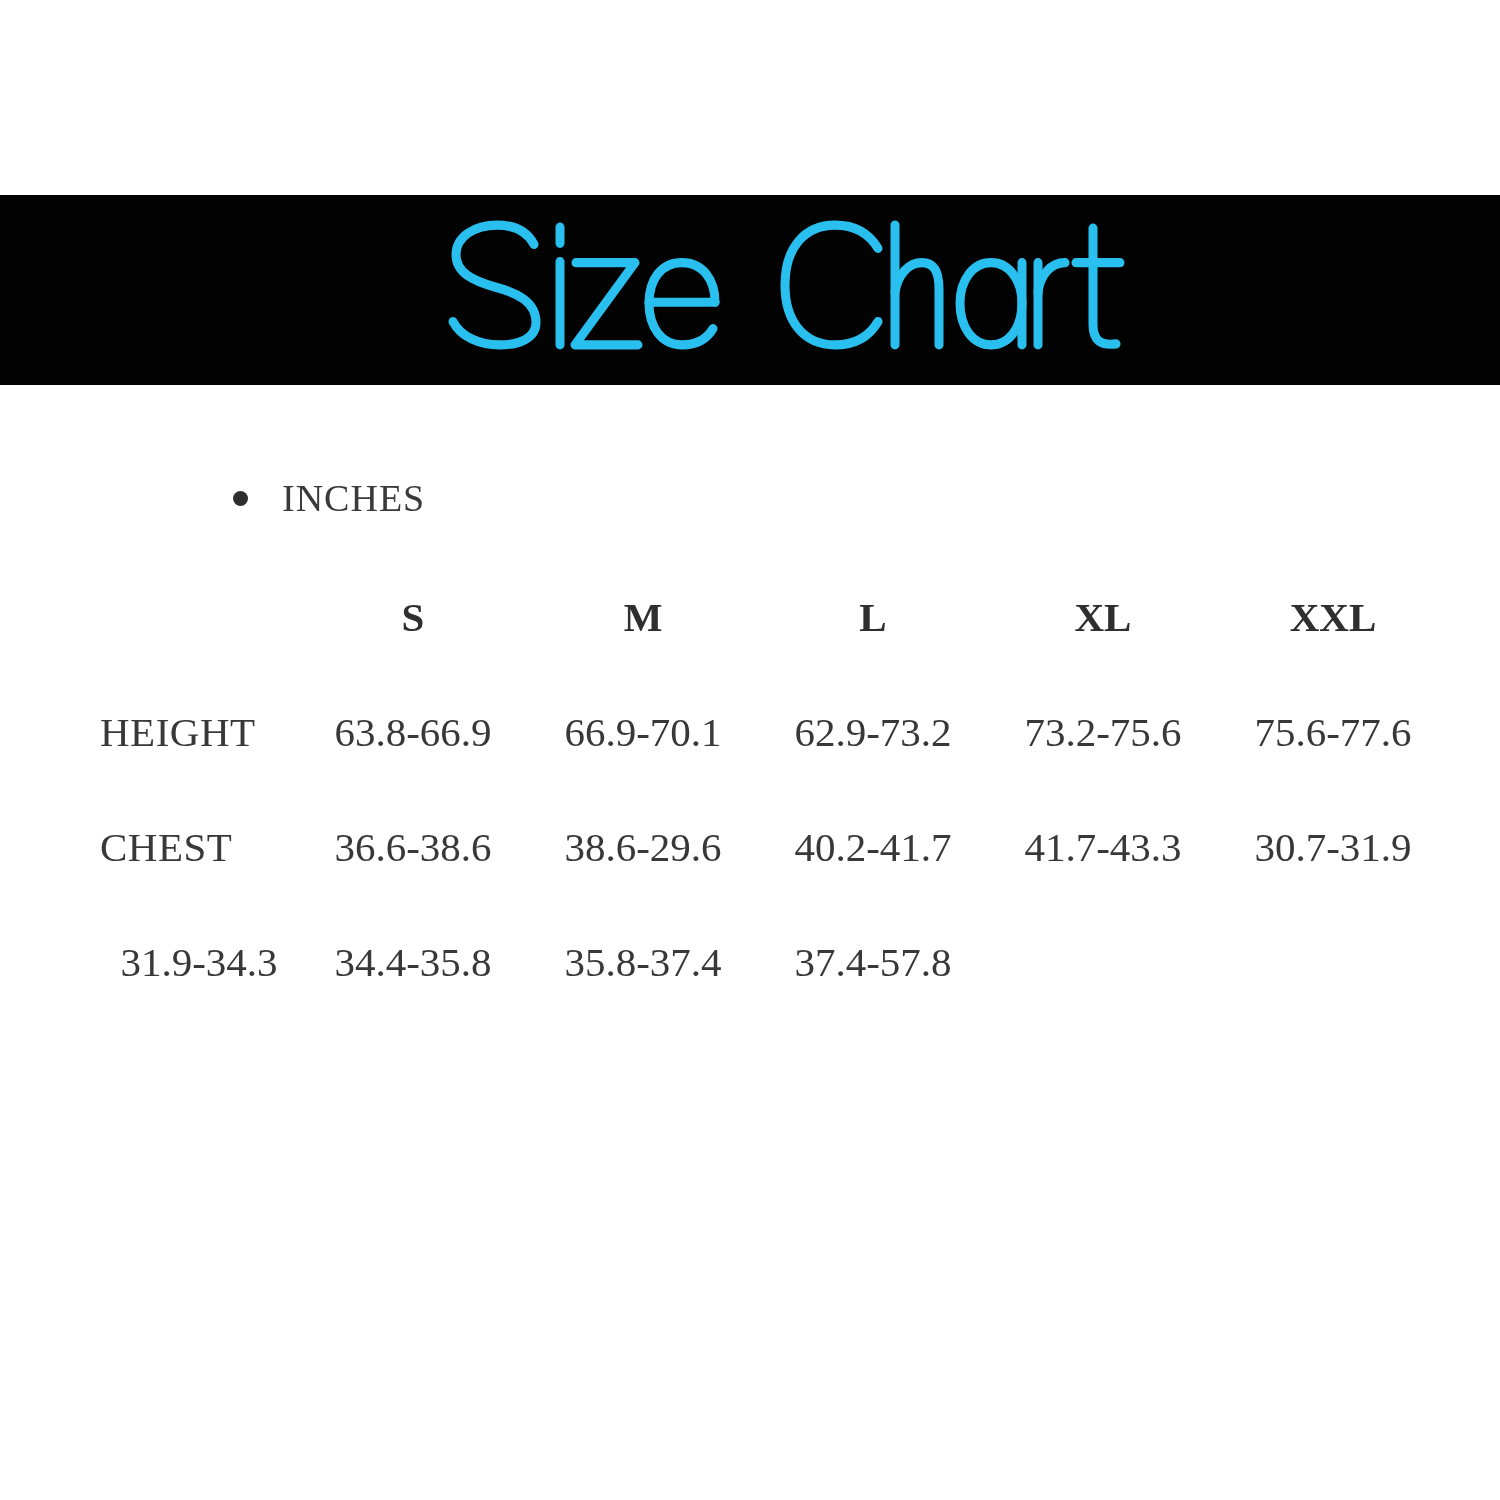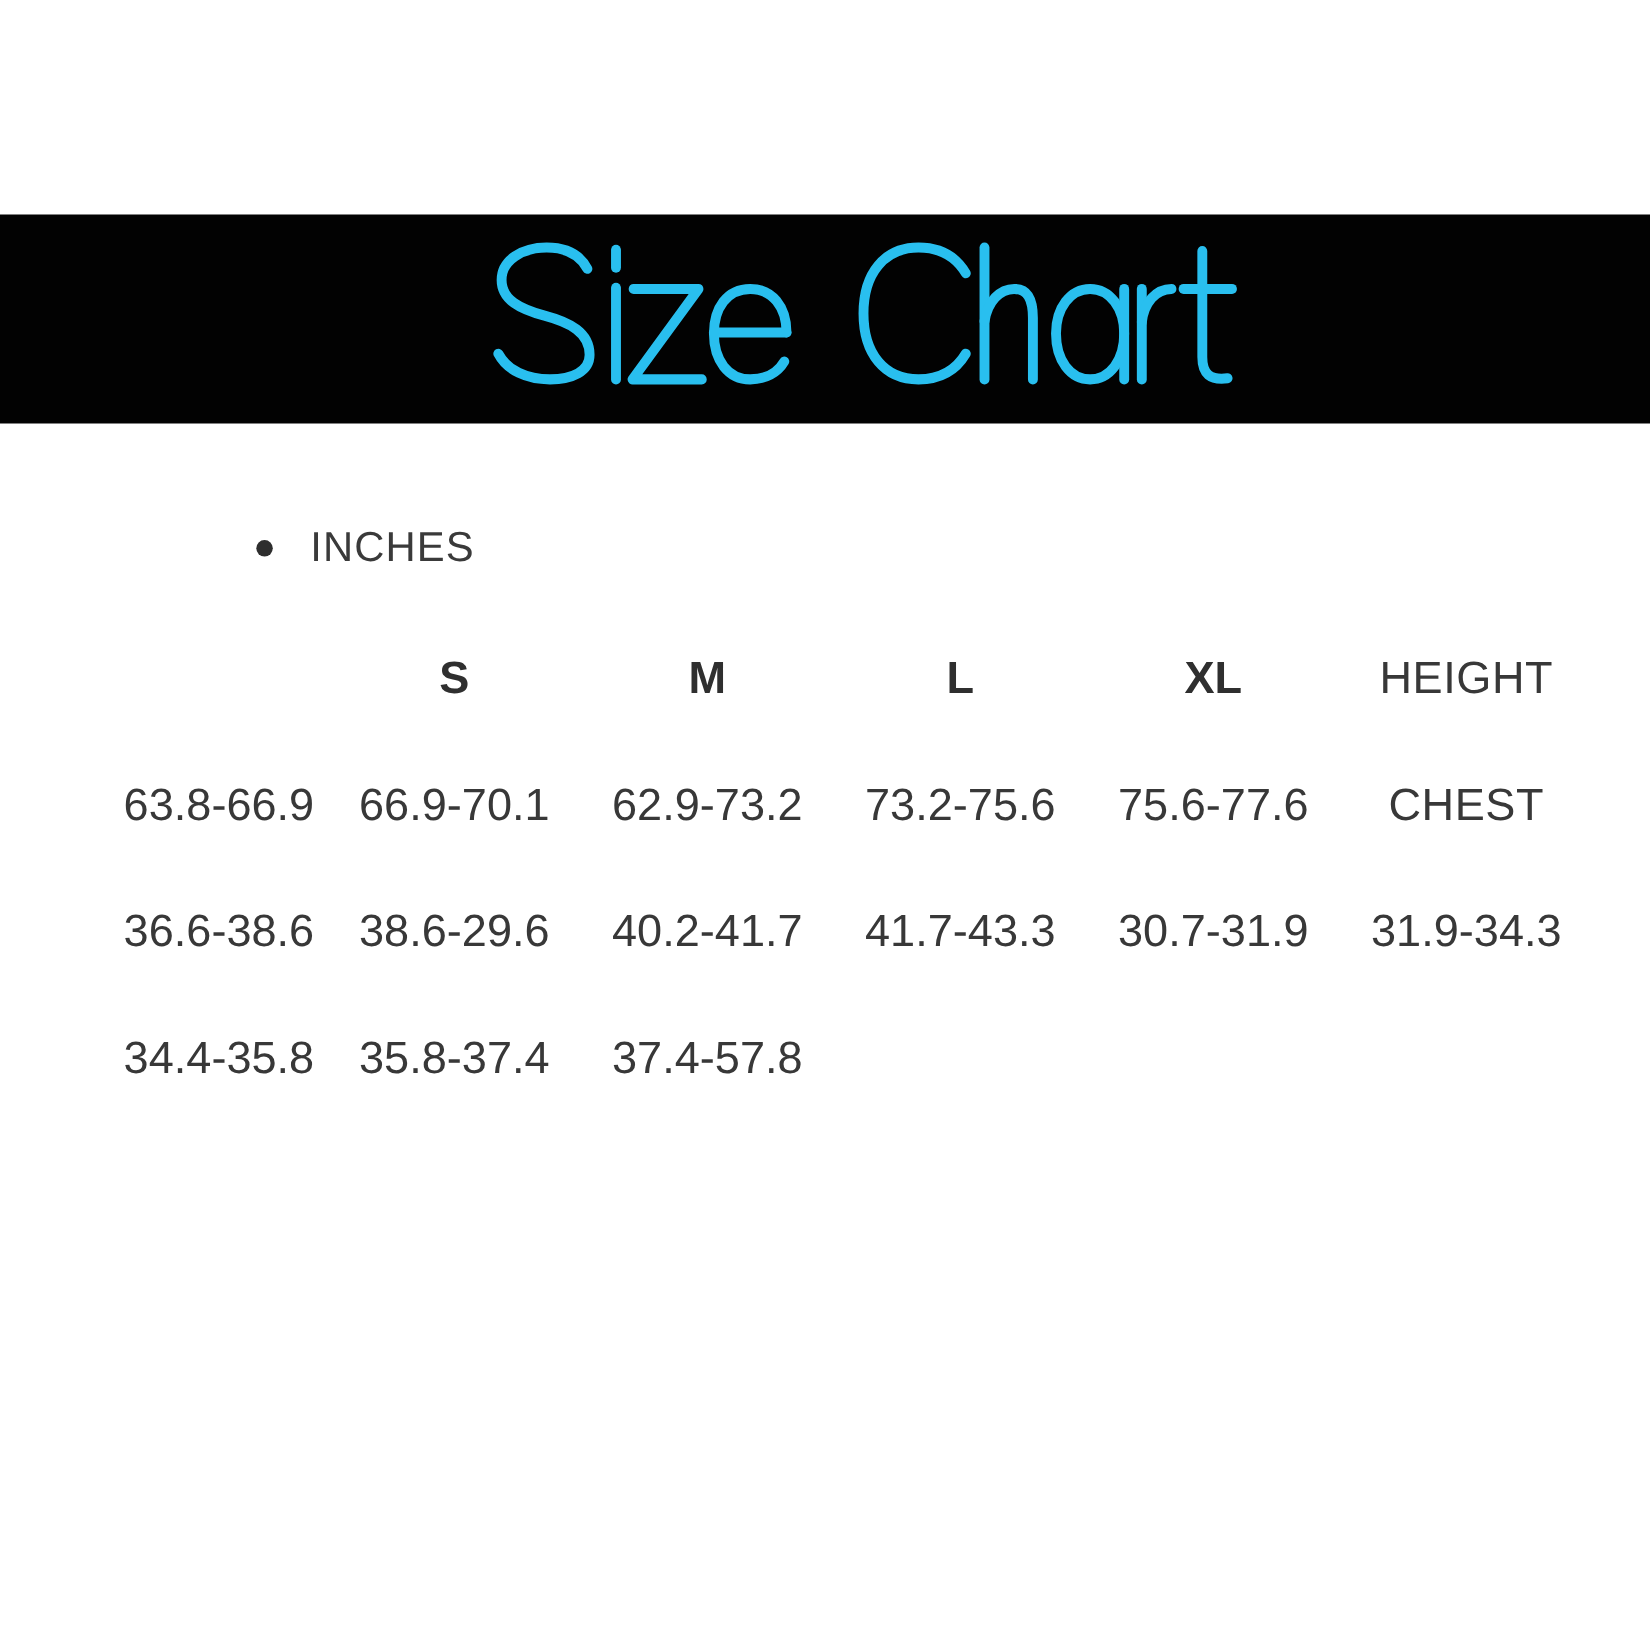--- a/index.html
+++ b/index.html
@@ -7,20 +7,21 @@
     padding: 0;
     background: #ffffff;
     font-family: "Liberation Sans", sans-serif;
   }
   .page {
     position: relative;
     width: 1500px;
     height: 1500px;
     background: #ffffff;
     overflow: hidden;
+    font-family: Liberation Serif, serif;
   }
 
   
   .banner {
     position: absolute;
     left: 0;
     top: 195px;
     width: 1500px;
     height: 190px;
     background: #020202;
@@ -72,21 +73,21 @@
     font-size: 41px;
     color: #383838;
     text-align: center;
     white-space: nowrap;
   }
   .cell.col-header {
     font-weight: bold;
     color: #2f2f2f;
   }
   .cell.row-label {
-    text-align: center;
+    text-align: left;
     letter-spacing: 0.5px;
   }
 </style>
 </head>
 <body>
 
 <div class="page">
 
   <header class="banner">
     <svg class="title-art" viewBox="0 0 682 130" preserveAspectRatio="none" role="img" aria-label="Size Chart">
@@ -115,20 +116,21 @@
     <span class="units-text">INCHES</span>
   </div>
 
   <div class="size-table">
 
     <div class="cell corner"></div>
     <div class="cell col-header">S</div>
     <div class="cell col-header">M</div>
     <div class="cell col-header">L</div>
     <div class="cell col-header">XL</div>
+    <div class="cell col-header">XXL</div>
 
     <div class="cell row-label">HEIGHT</div>
     <div class="cell value">63.8-66.9</div>
     <div class="cell value">66.9-70.1</div>
     <div class="cell value">62.9-73.2</div>
     <div class="cell value">73.2-75.6</div>
     <div class="cell value">75.6-77.6</div>
 
     <div class="cell row-label">CHEST</div>
     <div class="cell value">36.6-38.6</div>

